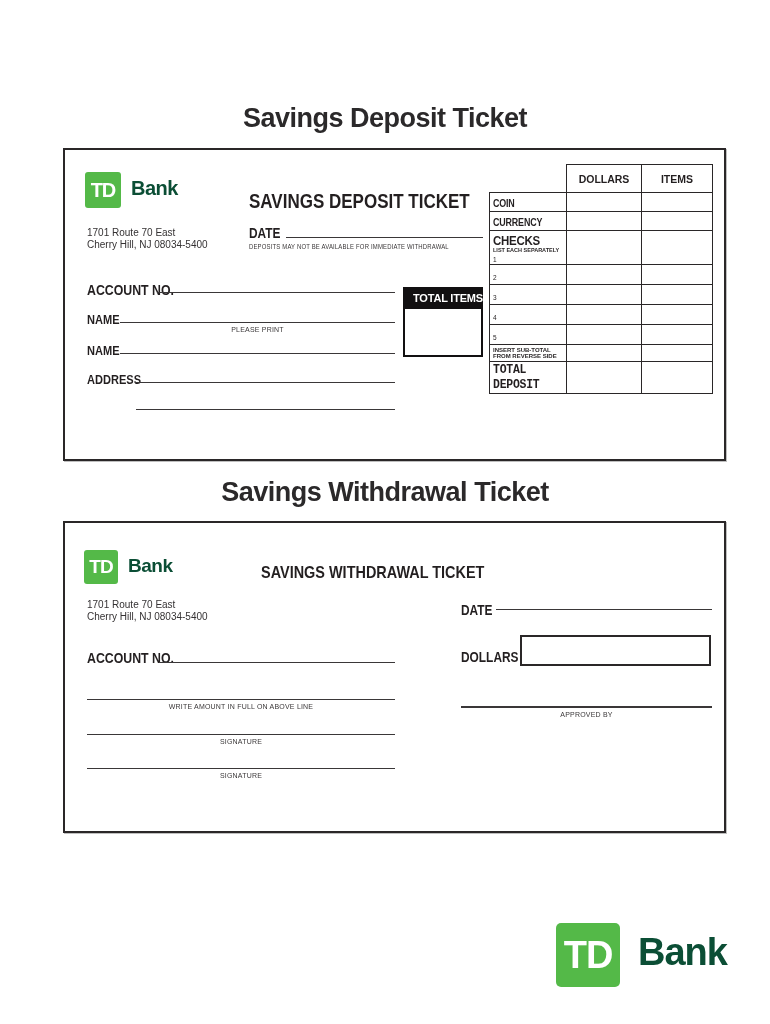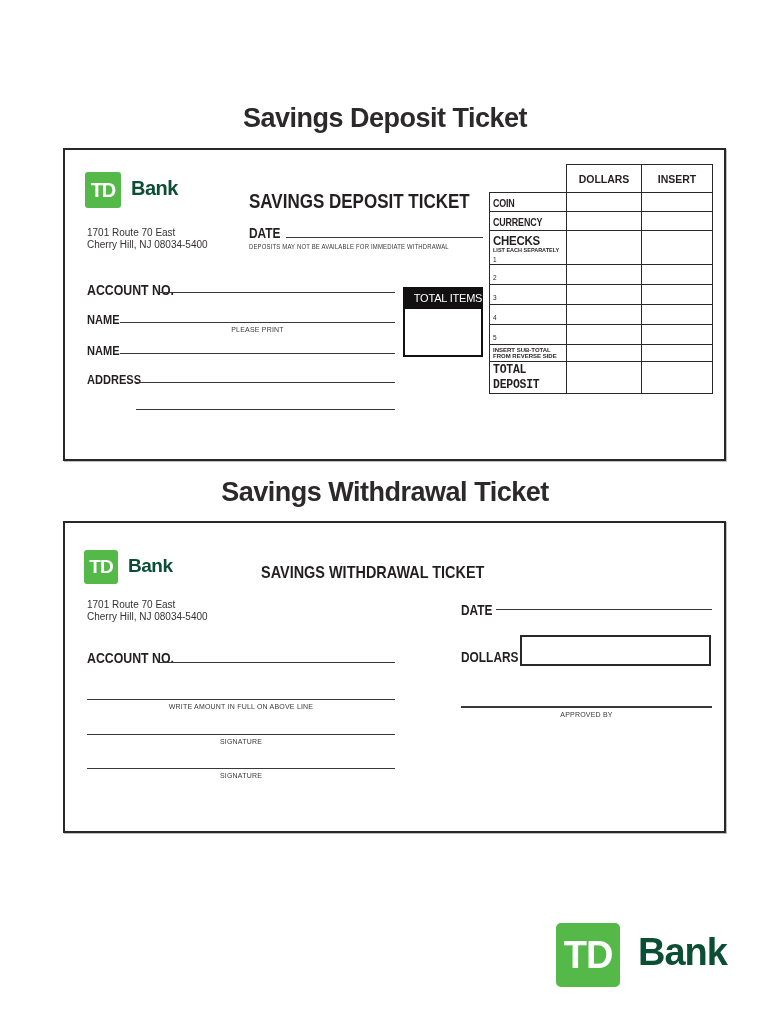--- a/index.html
+++ b/index.html
@@ -56,21 +56,21 @@
   .row-label-big{font-weight:bold;font-size:13.5px;letter-spacing:-0.3px;}
   .checks-note{font-size:5.5px;font-weight:bold;line-height:6px;}
   .check-num{font-size:6.5px;line-height:7px;}
   .sub2{font-size:6px;font-weight:bold;line-height:6.5px;}
   td.top-align{vertical-align:top;padding-top:1px;}
 
   
   .total-items{position:absolute;left:338px;top:137px;width:80px;}
   .total-items-hdr{
     background:#121011;color:#fff;height:22px;line-height:22px;text-align:center;
-    font-weight:normal;font-size:11px;letter-spacing:-0.2px;padding-left:10px;
+    font-weight:bold;font-size:11px;letter-spacing:-0.2px;padding-left:10px;
   }
   .total-items-body{height:48px;border:2px solid #121011;border-top:none;background:#fff;}
 
   .dollars-box{position:absolute;border:2px solid #2a2728;background:#fff;}
 
   .footer-logo{position:absolute;left:556px;top:923px;display:flex;align-items:flex-start;}
 </style>
 </head>
 <body>
 
@@ -113,21 +113,21 @@
   <div class="total-items">
     <div class="total-items-hdr">TOTAL ITEMS</div>
     <div class="total-items-body"></div>
   </div>
 
   <table class="dep-table">
     <tbody>
         <tr style="height:28px;">
       <td class="c-label hdr-empty"></td>
       <td class="c-amt hdr-cell">DOLLARS</td>
-      <td class="c-amt2 hdr-cell">INSERT</td>
+      <td class="c-amt2 hdr-cell">ITEMS</td>
     </tr>
     <tr style="height:17px;">
       <td class="c-label"><span class="row-label cond" style="display:inline-block;">COIN</span></td>
       <td class="c-amt"></td>
       <td class="c-amt2"></td>
     </tr>
     <tr style="height:17px;">
       <td class="c-label"><span class="row-label cond" style="display:inline-block;">CURRENCY</span></td>
       <td class="c-amt"></td>
       <td class="c-amt2"></td>

